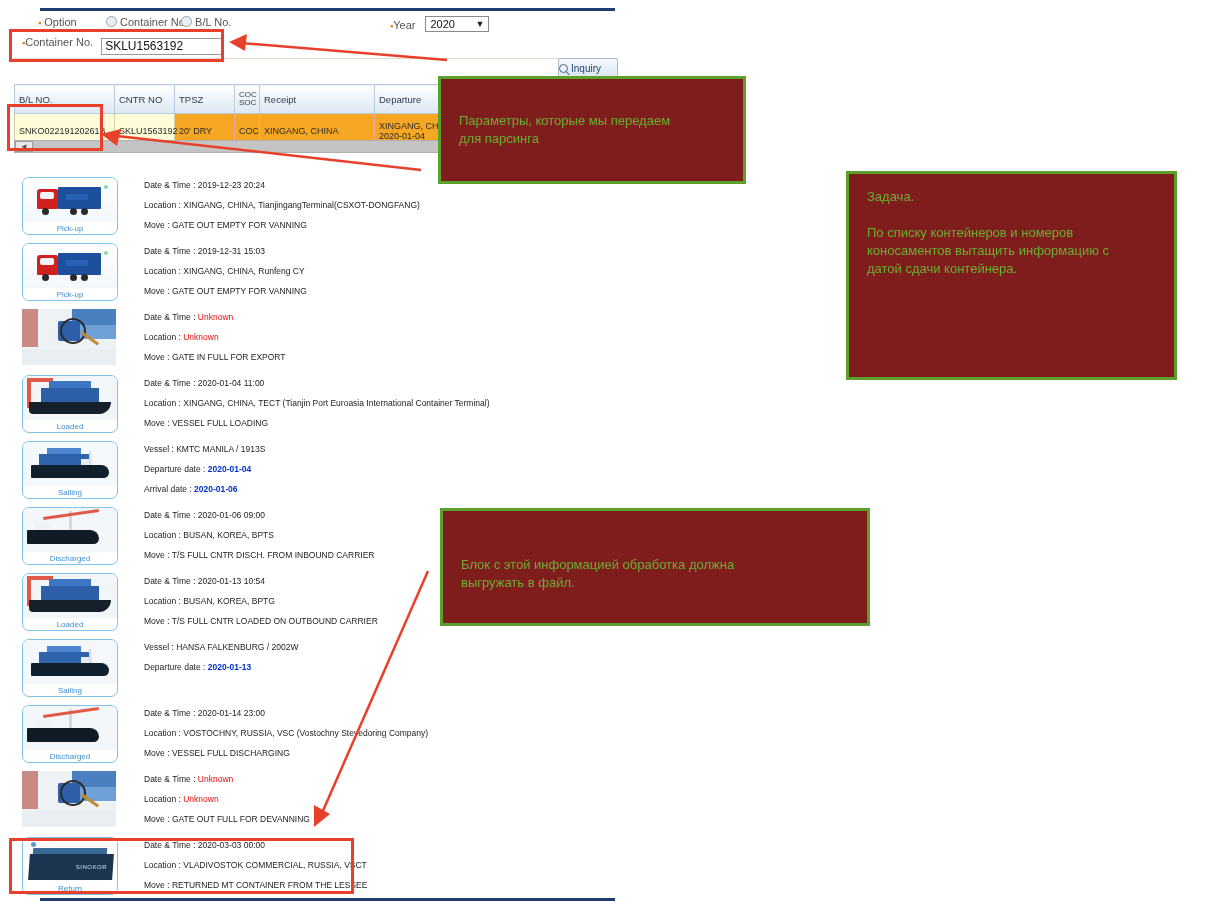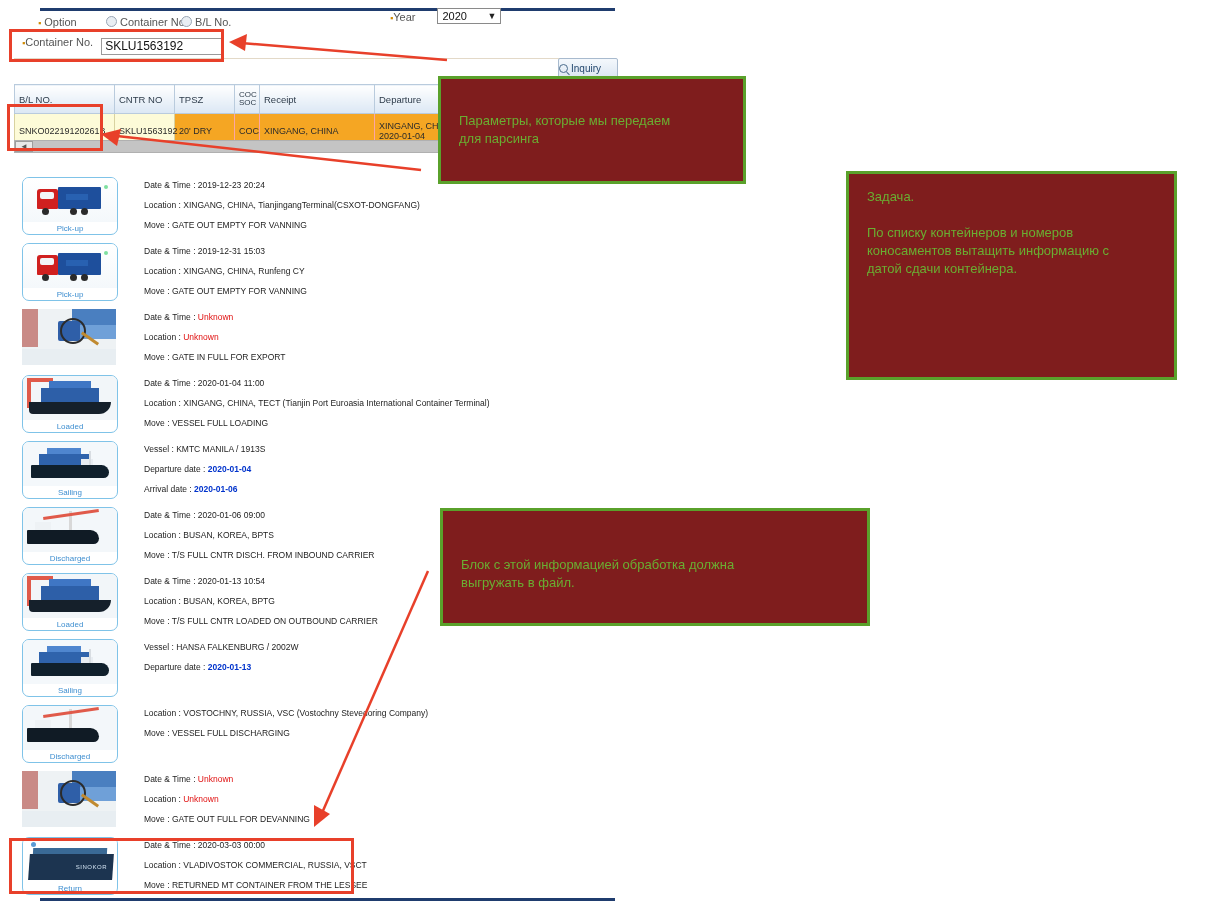--- a/index.html
+++ b/index.html
@@ -12,24 +12,24 @@
   .top-rule{position:absolute;left:40px;top:8px;width:575px;height:3px;background:#1f3c6e;}
   .bottom-rule{position:absolute;left:40px;top:898px;width:575px;height:3px;background:#1f3c6e;}
 
   
   .option-row{position:absolute;left:18px;top:16px;width:600px;height:16px;font-size:11px;color:#4a4a4a;}
   .option-row .lbl{position:absolute;font-size:11px;color:#555;}
   .opt-bullet{color:#d08a00;font-size:9px;}
   .radio{display:inline-block;width:9px;height:9px;border-radius:50%;
          border:1px solid #9aa6b5;background:#e9eef3;vertical-align:-1px;}
 
-  .year-wrap{position:absolute;left:390px;top:8px;font-size:11px;color:#555;}
+  .year-wrap{position:absolute;left:390px;top:16px;font-size:11px;color:#555;}
   .year-select{
     display:inline-block;width:62px;height:14px;border:1px solid #8a8a8a;background:#fff;
-    position:relative;vertical-align:-3px;margin-left:18px;font-size:11px;color:#111;
+    position:relative;vertical-align:-3px;margin-left:6px;font-size:11px;color:#111;
   }
   .year-select .val{position:absolute;left:5px;top:0px;line-height:14px;}
   .year-select .arw{position:absolute;right:3px;top:0;line-height:14px;font-size:9px;color:#222;}
 
   
   .cntr-row{position:absolute;left:22px;top:36px;font-size:11px;color:#555;}
   .cntr-input{
     width:123px;height:17px;border:1px solid #9a9a9a;background:#fff;
     font-family:"Liberation Sans",sans-serif;font-size:12px;color:#111;
     padding:0 3px;margin-left:5px;vertical-align:-4px;box-sizing:border-box;
@@ -377,20 +377,21 @@
         <div class="thumb-art art-disch">
           <div class="crane"></div>
           <div class="jib"></div>
           <div class="cab"></div>
           <div class="box"></div>
           <div class="hull"></div>
         </div>
         <div class="thumb-cap">Discharged</div>
       </div>
       <div class="track-lines">
+        <div class="tl"><span class="k">Date &amp; Time : </span><span>2020-01-14 23:00</span></div>
         <div class="tl"><span class="k">Location : </span><span>VOSTOCHNY, RUSSIA, VSC (Vostochny Stevedoring Company)</span></div>
         <div class="tl"><span class="k">Move : </span><span>VESSEL FULL DISCHARGING</span></div>
       </div>
     </div>
     <div class="track-item">
       <div class="thumb-box nolabel">
         <div class="thumb-art art-yard">
           <div class="s2"></div>
           <div class="s3"></div>
           <div class="s1"></div>

